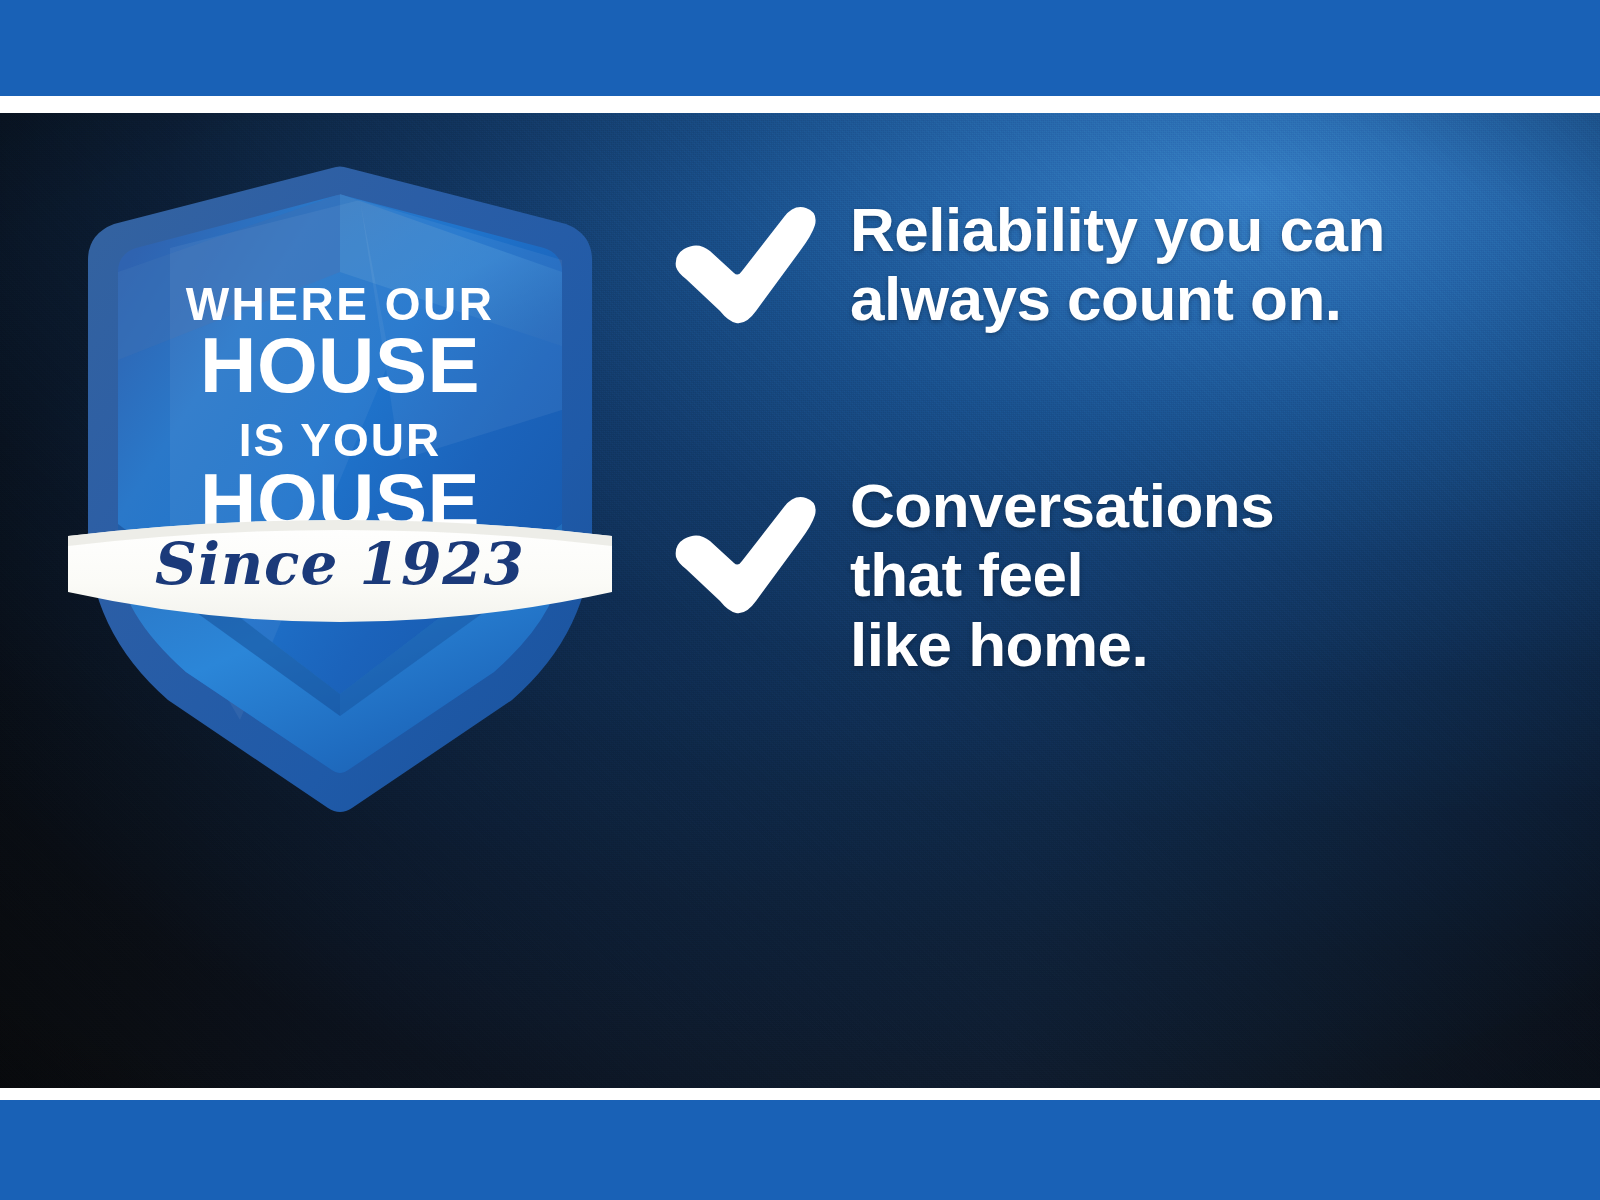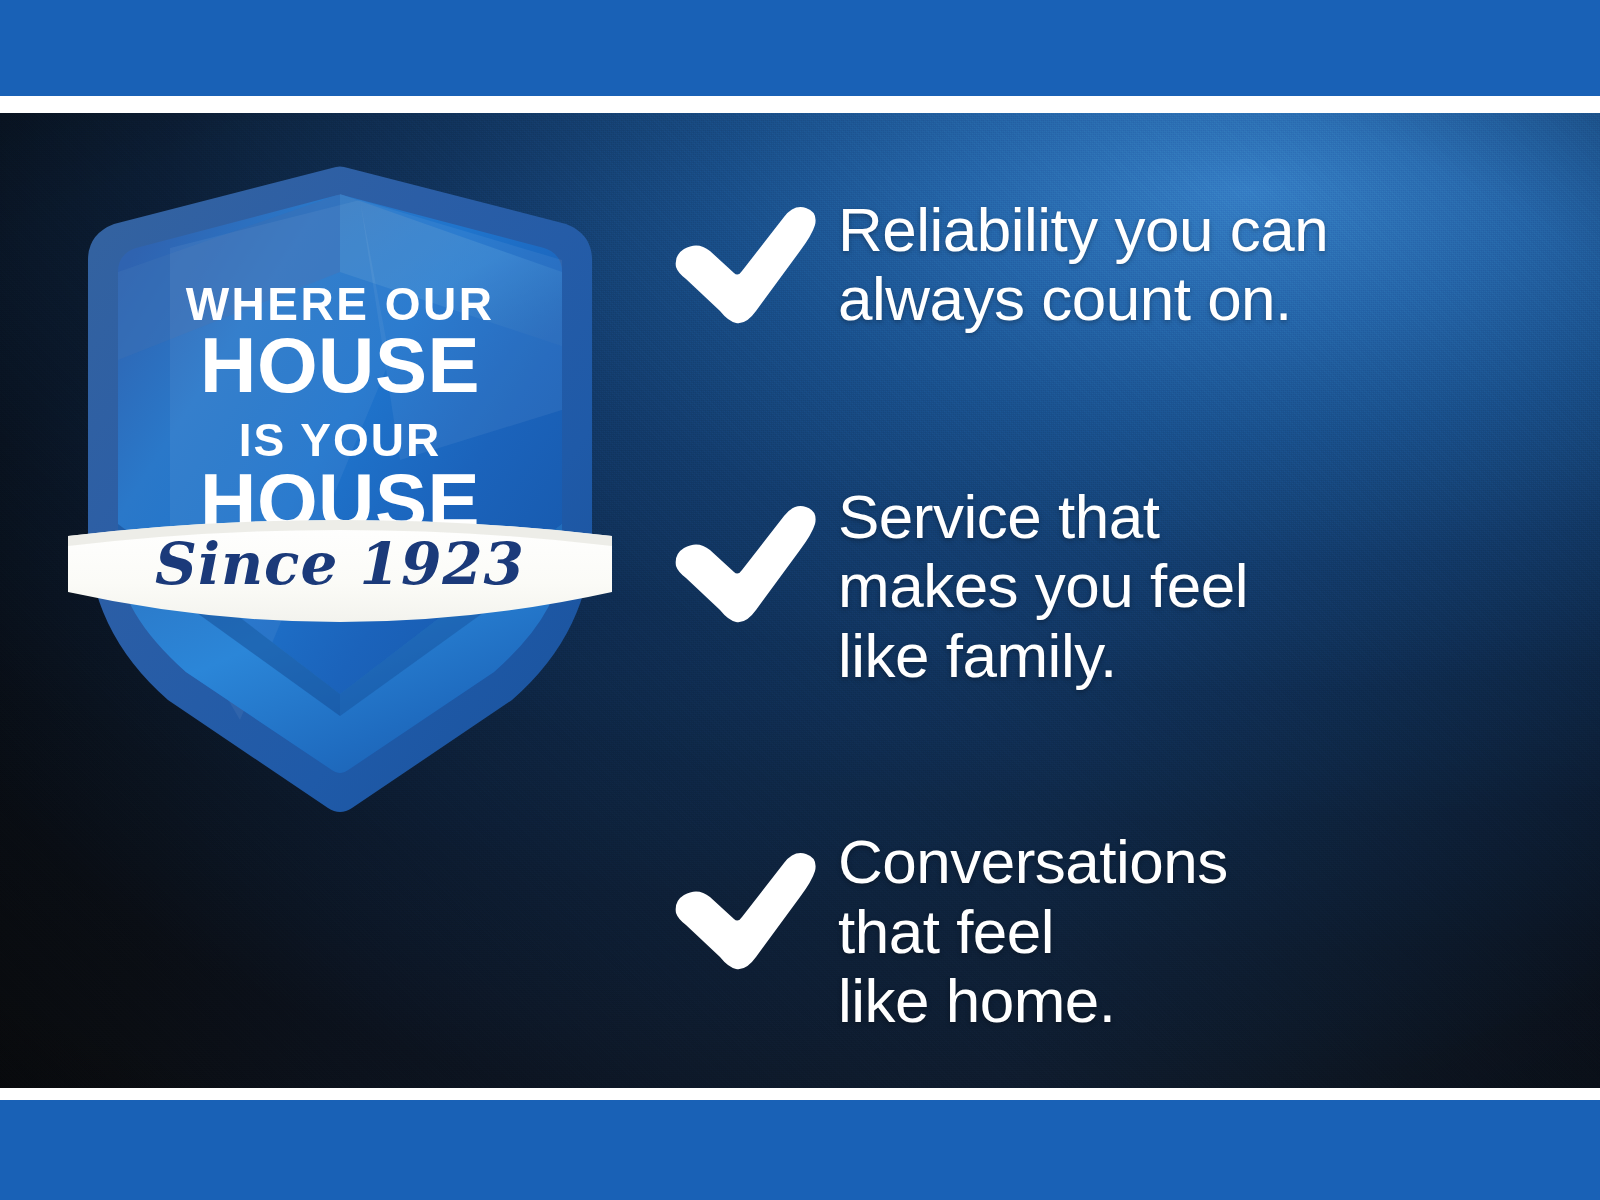--- a/index.html
+++ b/index.html
@@ -110,24 +110,24 @@
     width: 148px;
     height: 126px;
     margin-top: 8px;
   }
   .bullet-2 .check-icon { margin-top: 20px; }
   .bullet-3 .check-icon { margin-top: 22px; }
   .check-icon svg { display: block; width: 100%; height: 100%; }
 
   .bullet-text {
     flex: 1 1 auto;
-    margin-left: 18px;
+    margin-left: 30px;
     color: #ffffff;
     font-family: "Liberation Sans", sans-serif;
-    font-weight: normal;
+    font-weight: bold;
     font-size: 62px;
     line-height: 1.12;
     letter-spacing: -0.5px;
     white-space: pre-line;
     text-shadow: 0 2px 5px rgba(0,0,0,0.28);
   }
 </style>
 </head>
 <body>
 
@@ -223,32 +223,20 @@
         <svg viewBox="0 0 148 126" xmlns="http://www.w3.org/2000/svg">
           <path d="M4 64 Q2 52 12 46 Q26 38 38 48 L62 70 Q66 74 70 68
                    L112 14 Q122 1 134 5 Q146 9 143 22 Q140 32 128 48
                    L84 108 Q74 122 64 120 Q56 118 48 108 L14 76 Q6 70 4 64 Z" fill="#ffffff"></path>
         </svg>
       </span>
       <span class="bullet-text">Reliability you can
 always count on.</span>
     </div>
 
-    <div class="bullet bullet-2">
-      <span class="check-icon">
-        <svg viewBox="0 0 148 126" xmlns="http://www.w3.org/2000/svg">
-          <path d="M4 64 Q2 52 12 46 Q26 38 38 48 L62 70 Q66 74 70 68
-                   L112 14 Q122 1 134 5 Q146 9 143 22 Q140 32 128 48
-                   L84 108 Q74 122 64 120 Q56 118 48 108 L14 76 Q6 70 4 64 Z" fill="#ffffff"></path>
-        </svg>
-      </span>
-      <span class="bullet-text">Service that
-makes you feel
-like family.</span>
-    </div>
 
     <div class="bullet bullet-3">
       <span class="check-icon">
         <svg viewBox="0 0 148 126" xmlns="http://www.w3.org/2000/svg">
           <path d="M4 64 Q2 52 12 46 Q26 38 38 48 L62 70 Q66 74 70 68
                    L112 14 Q122 1 134 5 Q146 9 143 22 Q140 32 128 48
                    L84 108 Q74 122 64 120 Q56 118 48 108 L14 76 Q6 70 4 64 Z" fill="#ffffff"></path>
         </svg>
       </span>
       <span class="bullet-text">Conversations

